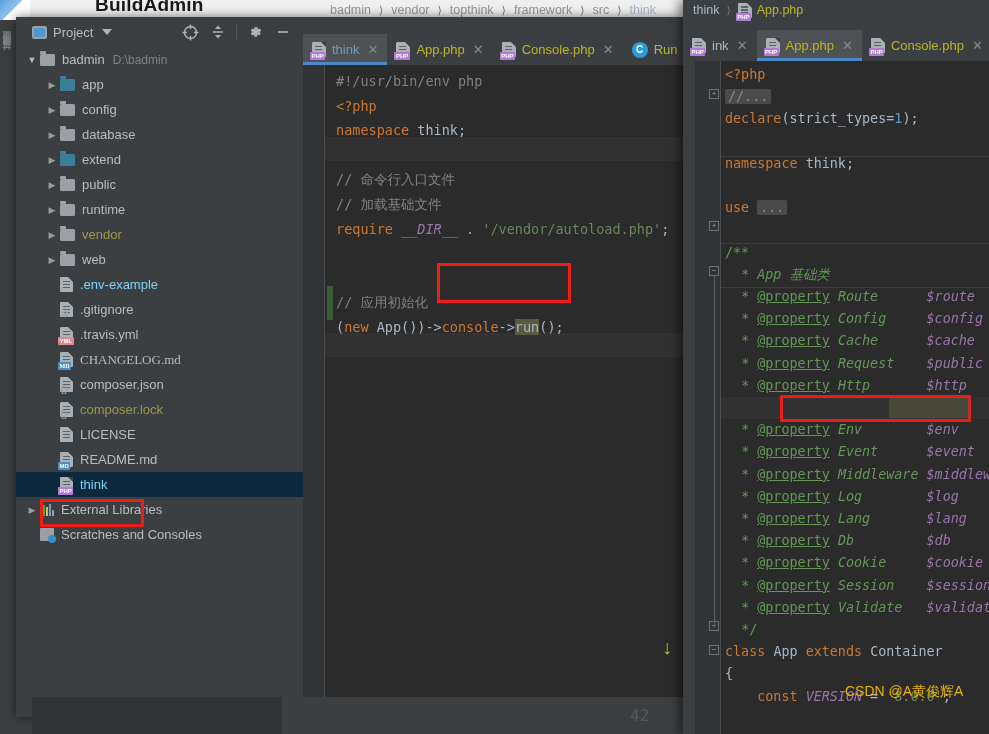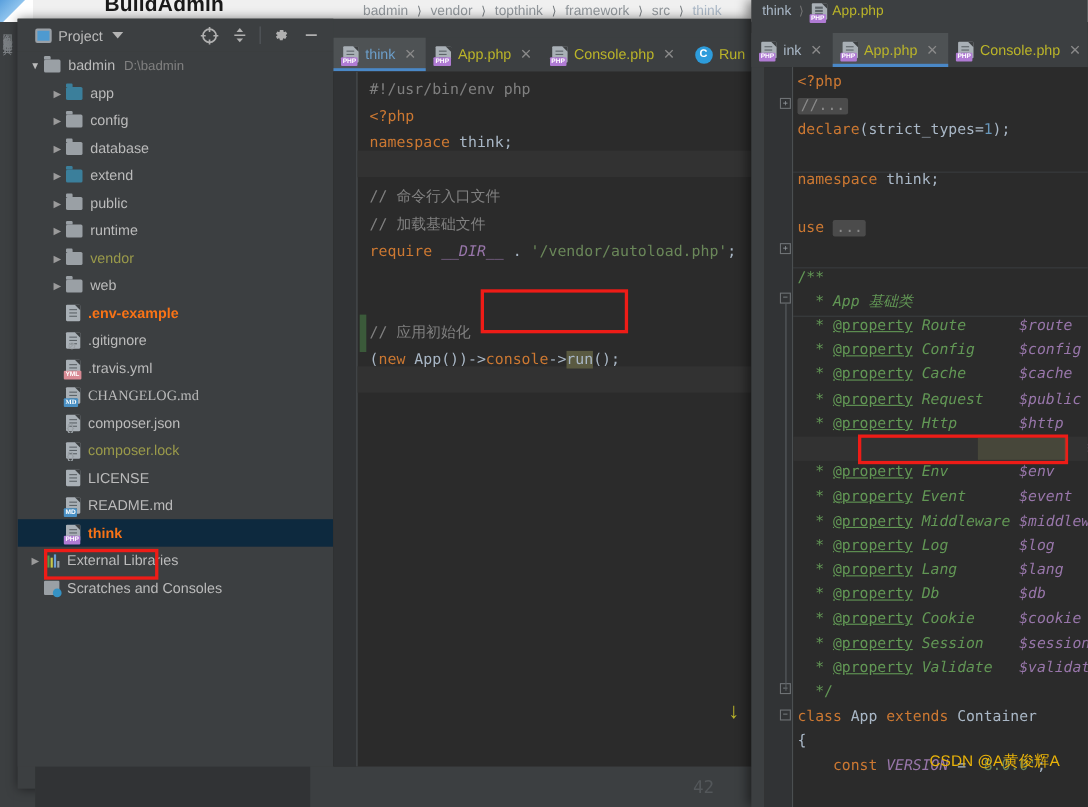--- a/index.html
+++ b/index.html
@@ -57,21 +57,21 @@
   .fileico { width:13px; height:15px; margin-right:7px; flex:none; position:relative;
              background:#a9b0b6; border-radius:1px; }
   .fileico::after { content:""; position:absolute; right:0; top:0; border-width:0 5px 5px 0;
                     border-style:solid; border-color:transparent #3c3f41 transparent transparent; }
   .badge { position:absolute; left:-2px; bottom:-3px; font-size:6px; font-weight:bold;
            color:#fff; padding:0 1.5px; line-height:8px; border-radius:1px; }
   .b-yml{background:#d98b95;} .b-md{background:#4a90c4;} .b-php{background:#b07bd4;}
   .lines { position:absolute; left:2px; top:2px; width:9px; height:11px; }
   .lines i { display:block; height:1.5px; background:#5c6368; margin:1.5px 1px 0 1px; }
   .nm { color:#bbbbbb; }
-  .nm.blue { color:#f97316;font-weight:bold; }
+  .nm.blue { color:#7dd3fc; }
   .nm.olive { color:#9a9a4a; }
   .path { color:#808080; margin-left:8px; font-size:12px; }
   .chart-ico { width:14px; height:12px; margin-right:7px; display:flex; align-items:flex-end; gap:1px;}
   .chart-ico i { width:2px; background:#6a9fd4; }
   .scratch-ico { width:14px;height:13px;margin-right:7px;position:relative;background:#9aa0a5;border-radius:1px;}
   .scratch-ico::after{content:"";position:absolute;right:-2px;bottom:-2px;width:8px;height:8px;border-radius:50%;background:#3592c4;}
 
   
   .redbox { position:absolute; border:3px solid #ee1c17; pointer-events:none; }
   .redtext { position:absolute; color:#ee1c17; white-space:nowrap; }

